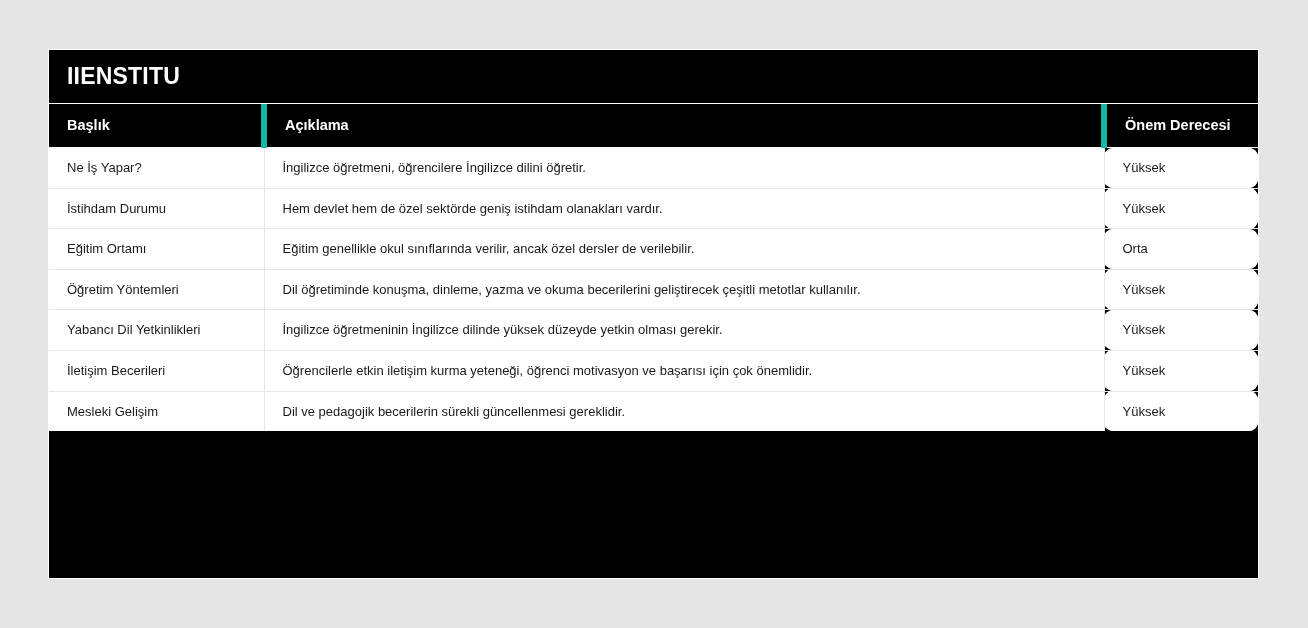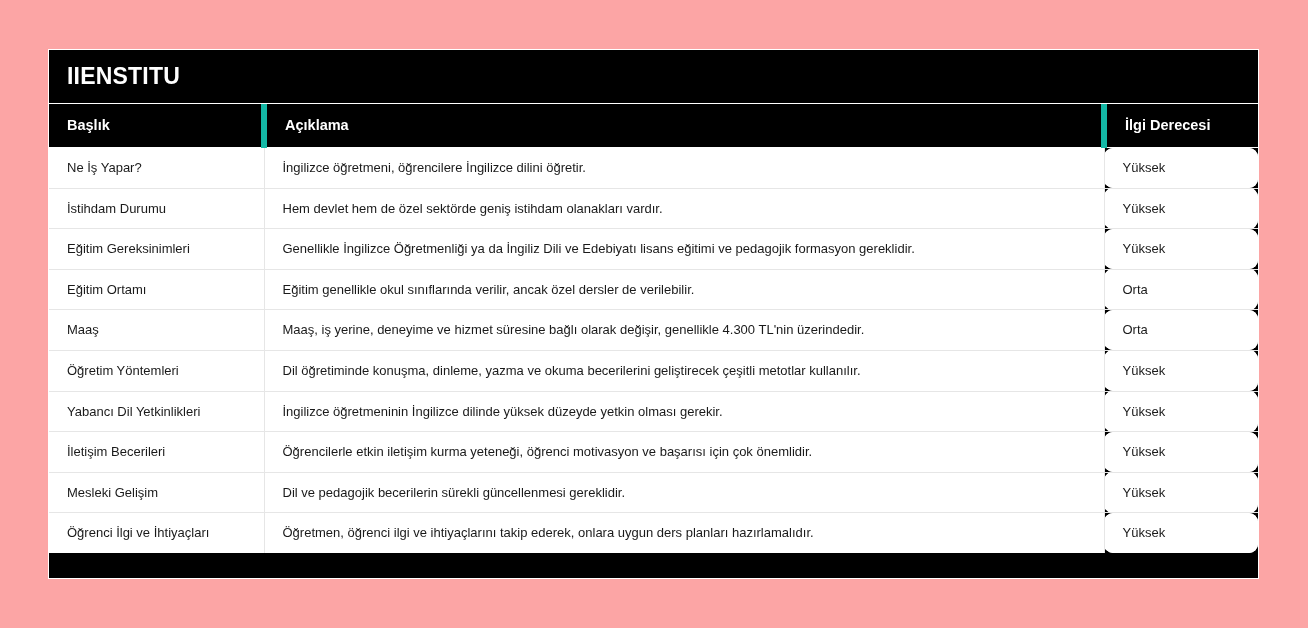--- a/index.html
+++ b/index.html
@@ -11,21 +11,21 @@
     overflow: hidden;
   }
   body {
     font-family: "Liberation Sans", "DejaVu Sans", sans-serif;
   }
 
   #page {
     position: relative;
     width: 1308px;
     height: 628px;
-    background: #fca5a5;
+    background: #e5e5e5;
   }
 
   
   #table-card {
     position: absolute;
     left: 48px;
     top: 49px;
     width: 1211px;
     height: 530px;
     border: 1px solid #ffffff;
@@ -113,47 +113,37 @@
     <table class="data-table">
       <colgroup>
         <col class="col-title">
         <col class="col-desc">
         <col class="col-imp">
       </colgroup>
       <thead>
         <tr>
           <th>Başlık</th>
           <th>Açıklama</th>
-          <th>İlgi Derecesi</th>
+          <th>Önem Derecesi</th>
         </tr>
       </thead>
       <tbody id="table-body">
           <tr>
             <td>Ne İş Yapar?</td>
             <td>İngilizce öğretmeni, öğrencilere İngilizce dilini öğretir.</td>
             <td>Yüksek</td>
           </tr>
           <tr>
             <td>İstihdam Durumu</td>
             <td>Hem devlet hem de özel sektörde geniş istihdam olanakları vardır.</td>
             <td>Yüksek</td>
           </tr>
           <tr>
-            <td>Eğitim Gereksinimleri</td>
-            <td>Genellikle İngilizce Öğretmenliği ya da İngiliz Dili ve Edebiyatı lisans eğitimi ve pedagojik formasyon gereklidir.</td>
-            <td>Yüksek</td>
-          </tr>
-          <tr>
             <td>Eğitim Ortamı</td>
             <td>Eğitim genellikle okul sınıflarında verilir, ancak özel dersler de verilebilir.</td>
-            <td>Orta</td>
-          </tr>
-          <tr>
-            <td>Maaş</td>
-            <td>Maaş, iş yerine, deneyime ve hizmet süresine bağlı olarak değişir, genellikle 4.300 TL'nin üzerindedir.</td>
             <td>Orta</td>
           </tr>
           <tr>
             <td>Öğretim Yöntemleri</td>
             <td>Dil öğretiminde konuşma, dinleme, yazma ve okuma becerilerini geliştirecek çeşitli metotlar kullanılır.</td>
             <td>Yüksek</td>
           </tr>
           <tr>
             <td>Yabancı Dil Yetkinlikleri</td>
             <td>İngilizce öğretmeninin İngilizce dilinde yüksek düzeyde yetkin olması gerekir.</td>
@@ -162,23 +152,18 @@
           <tr>
             <td>İletişim Becerileri</td>
             <td>Öğrencilerle etkin iletişim kurma yeteneği, öğrenci motivasyon ve başarısı için çok önemlidir.</td>
             <td>Yüksek</td>
           </tr>
           <tr>
             <td>Mesleki Gelişim</td>
             <td>Dil ve pedagojik becerilerin sürekli güncellenmesi gereklidir.</td>
             <td>Yüksek</td>
           </tr>
-          <tr>
-            <td>Öğrenci İlgi ve İhtiyaçları</td>
-            <td>Öğretmen, öğrenci ilgi ve ihtiyaçlarını takip ederek, onlara uygun ders planları hazırlamalıdır.</td>
-            <td>Yüksek</td>
-          </tr>
         </tbody>
     </table>
 
   </div>
 
 </div>
 
 </body></html>

